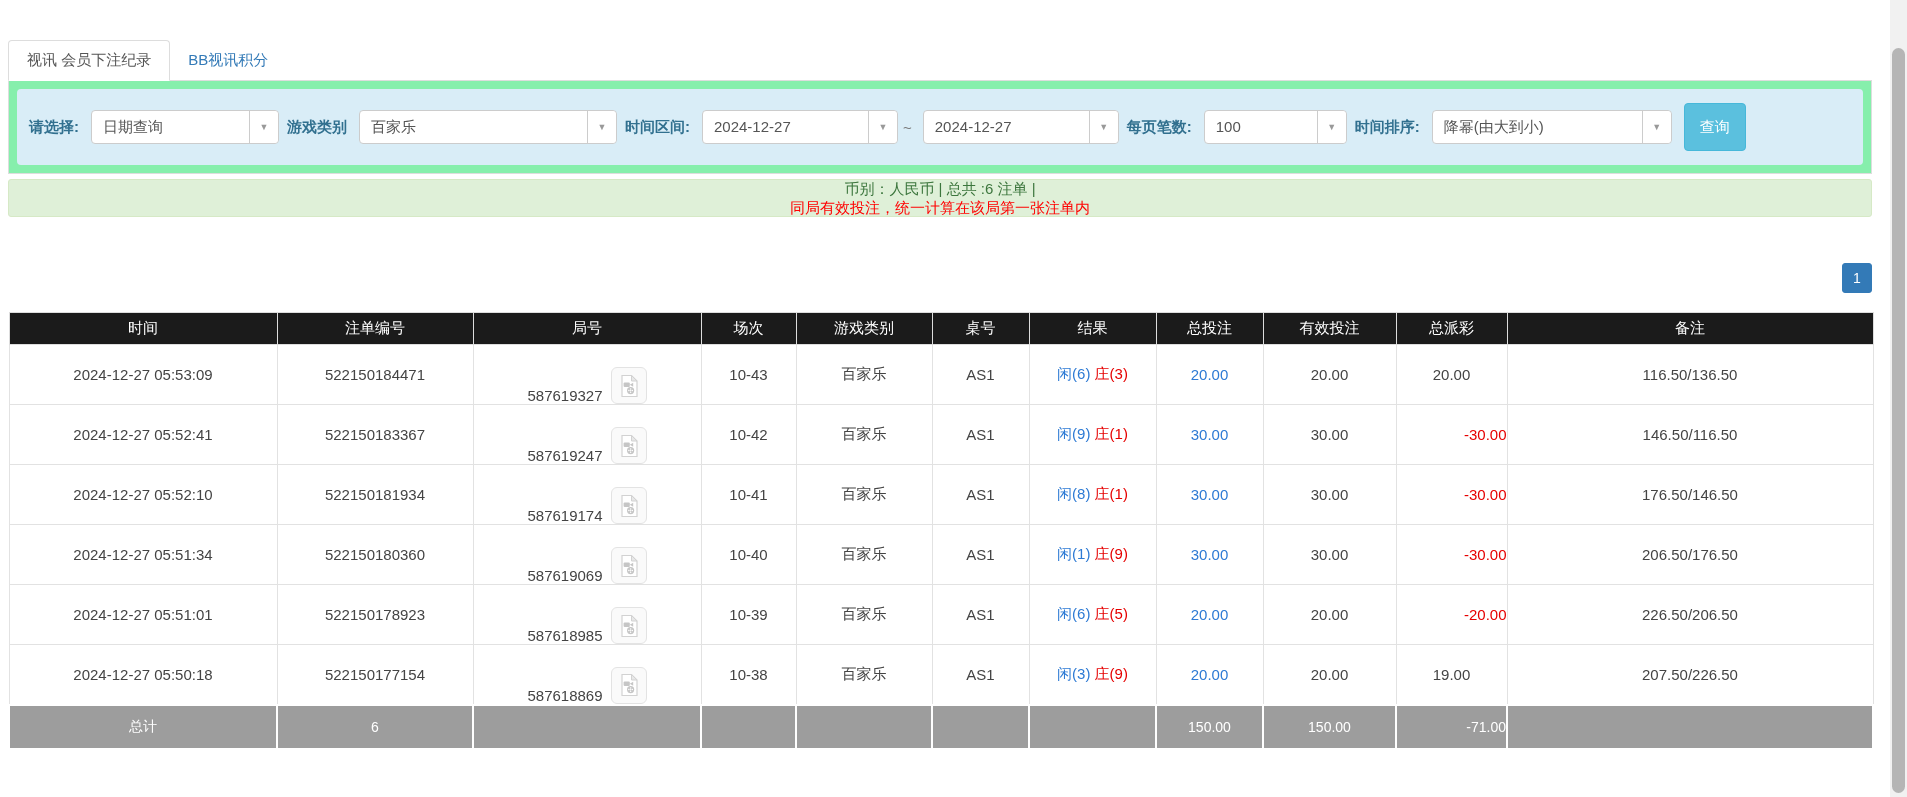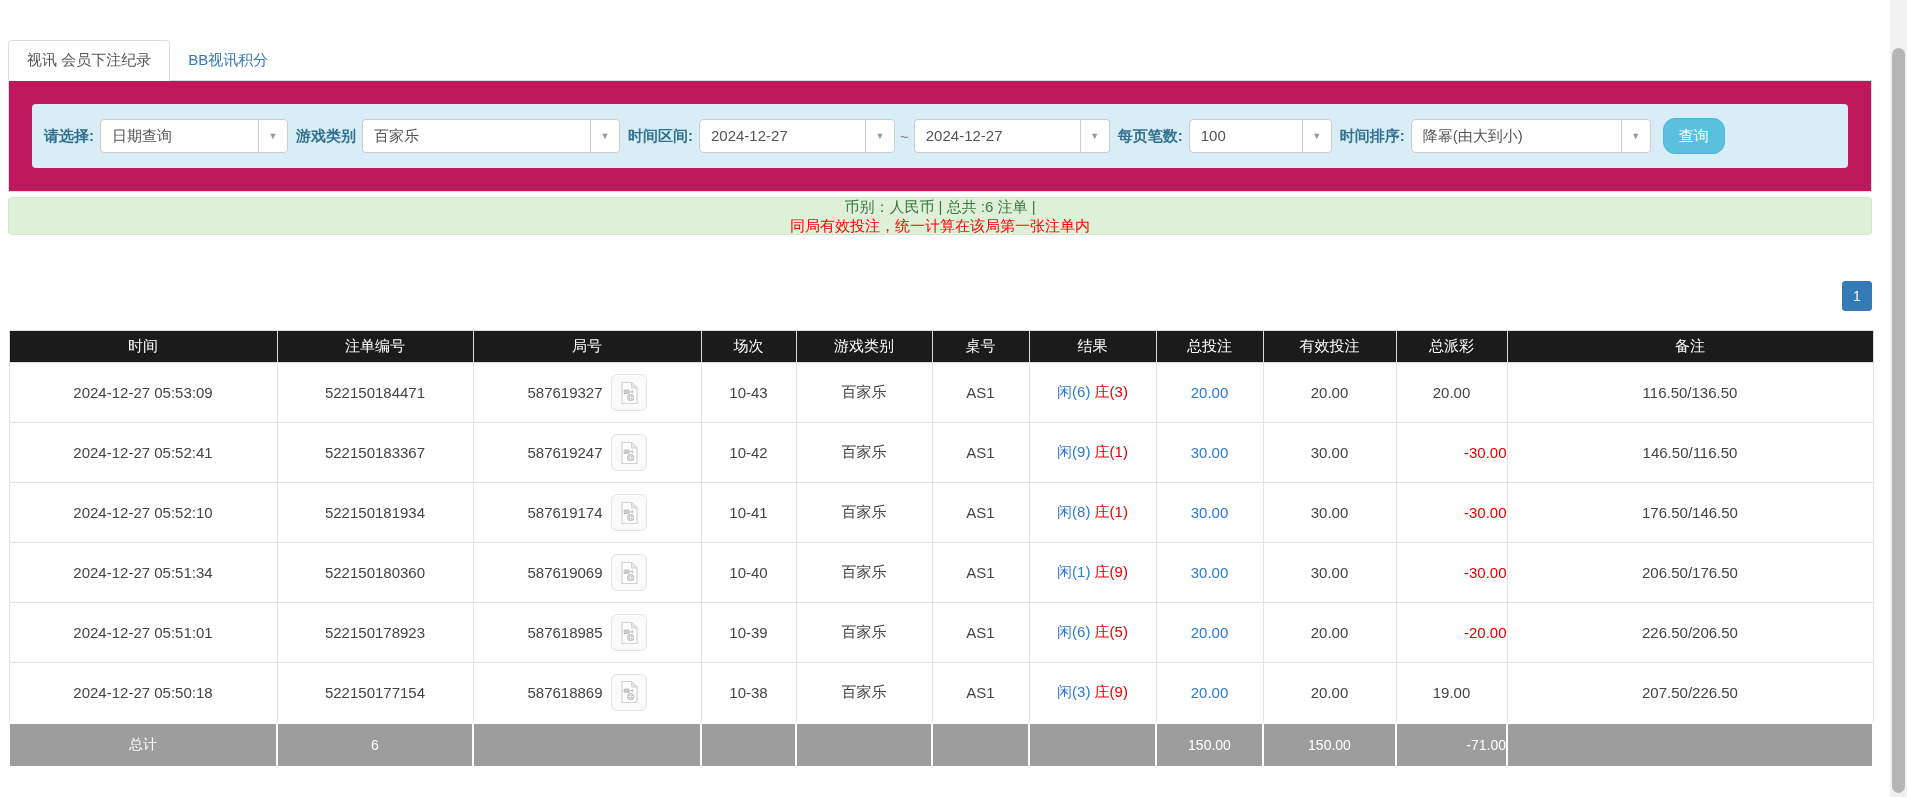--- a/index.html
+++ b/index.html
@@ -13,40 +13,40 @@
   
   .tabs { display:flex; align-items:flex-end; position:relative; z-index:2; }
   .tab { padding:10px 18px; font-size:15px; white-space:nowrap;margin-top:26px; }
   .tab.active {
     background:#fff; color:#555; border:1px solid #ddd; border-bottom:1px solid #fff;
     border-radius:4px 4px 0 0; margin-bottom:-1px;
   }
   .tab.link { color:#337ab7; cursor:pointer; }
 
   
-  .panel { border:1px solid #ddd; background:#be185d; padding:23px; }
+  .panel { border:1px solid #ddd; background:#86efac; padding:8px; }
   .filterbar {
     background:#d9edf7; border-radius:4px; padding:14px 10px;
     display:flex; align-items:center;
   }
   .flabel { font-weight:bold; color:#31708f; font-size:15px; margin:0 6px 0 8px; white-space:nowrap; }
   .select {
     display:inline-flex; align-items:stretch; background:#fff;
-    border:1px solid #ccc; border-radius:4px; height:34px; cursor:pointer; flex:none;
+    border:1px solid #ccc; border-radius:4px; height:34px; cursor:pointer; flex:none;margin-left:6px;
   }
   .select .val { flex:1; padding:0 11px; line-height:32px; font-size:15px; color:#555;
     white-space:nowrap; overflow:hidden; }
   .select .arr { width:29px; border-left:1px solid #ccc; display:flex; align-items:center;
     justify-content:center; color:#999; font-size:9px; background:#fff; border-radius:0 4px 4px 0; }
   .w-choose { width:188px; } .w-game { width:258px; } .w-date { width:196px; }
   .w-per { width:143px; } .w-sort { width:240px; }
   .tilde { color:#777; font-size:15px; margin:0 5px; }
   .btn-query {
-    width:62px; height:36px; margin-left:12px; background:#5bc0de; border:1px solid #46b8da;
-    border-radius:12px; color:#fff; font-size:15px; cursor:pointer; flex:none;
+    width:62px; height:48px; margin-left:12px; background:#5bc0de; border:1px solid #46b8da;
+    border-radius:4px; color:#fff; font-size:15px; cursor:pointer; flex:none;
   }
 
   
   .alert {
     margin-top:5px; height:38px; background:#dff0d8; border:1px solid #d6e9c6; border-radius:3px;
     display:flex; align-items:center; justify-content:space-between; padding:0 16px;flex-direction:column;
   }
   .alert-left { color:#3c763d; font-size:15px; }
   .alert-right { color:#ff0000; font-size:15px; }
 
@@ -66,21 +66,21 @@
   tbody td {
     background:#fff; border:1px solid #e2e2e2; height:60px; padding:0;
     text-align:center; font-size:15px; color:#444; overflow:hidden;
   }
   tr.summary td {
     background:#9d9d9d; color:#fff; height:44px; border:2px solid #fff; font-size:14px;
   }
   .blue { color:#2d7ad4; }
   .red { color:#e60000;text-align:right; }
   .link-amt { color:#2d7ad4; cursor:pointer; }
-  .round-cell { display:flex; align-items:center; justify-content:center; gap:8px; height:100%; }
+  .round-cell { display:flex; align-items:flex-end; justify-content:center; gap:8px; height:100%; }
   .video-btn {
     width:36px; height:37px; background:#fafafa; border:1px solid #e3e3e3; border-radius:6px;
     display:inline-flex; align-items:center; justify-content:center; cursor:pointer; padding:0;
   }
 
   
   .scrollbar { position:absolute; right:0; top:0; width:17px; height:797px; background:#f1f1f1; }
   .scroll-thumb { position:absolute; left:2px; right:2px; top:48px; bottom:4px;
     background:#b5b5b5; border-radius:7px; }
 </style>

